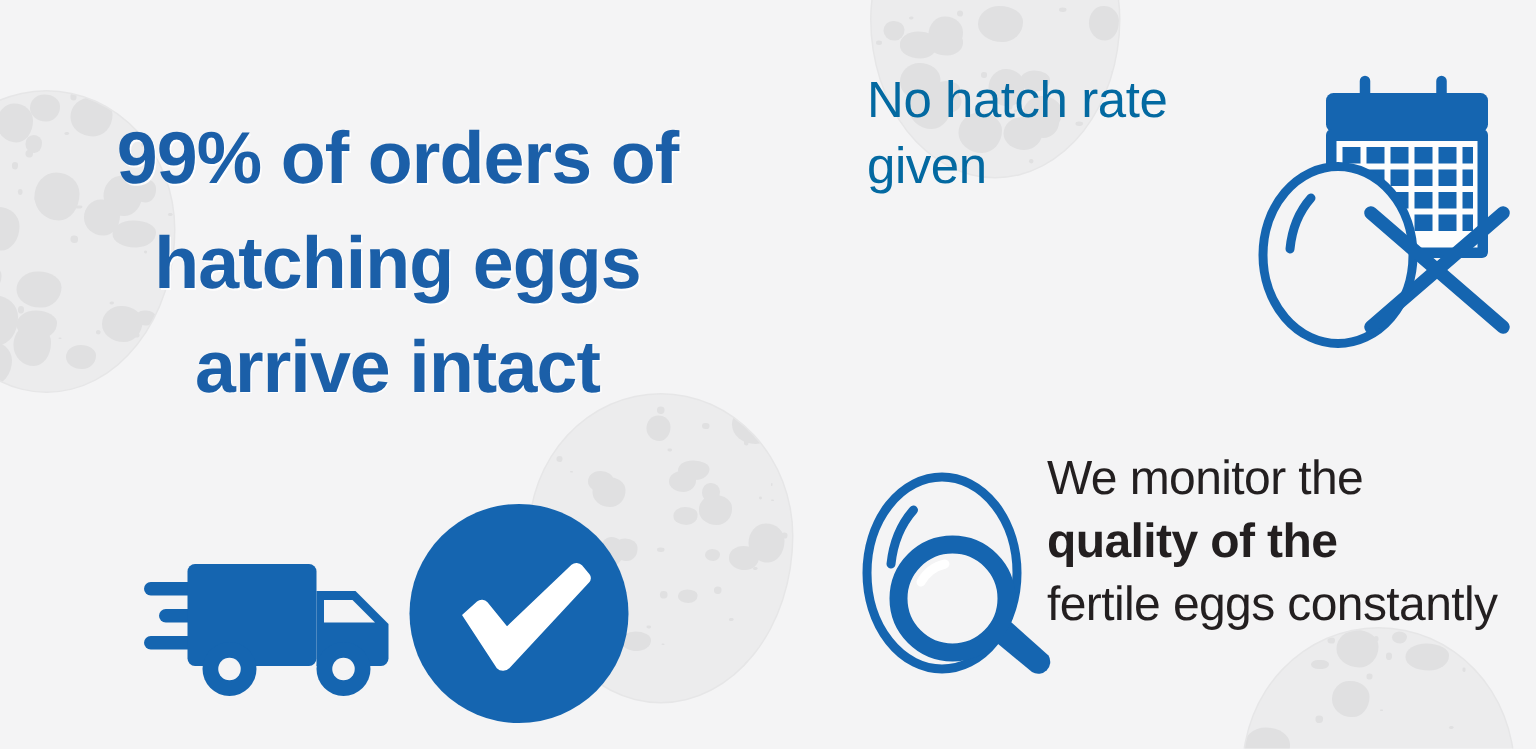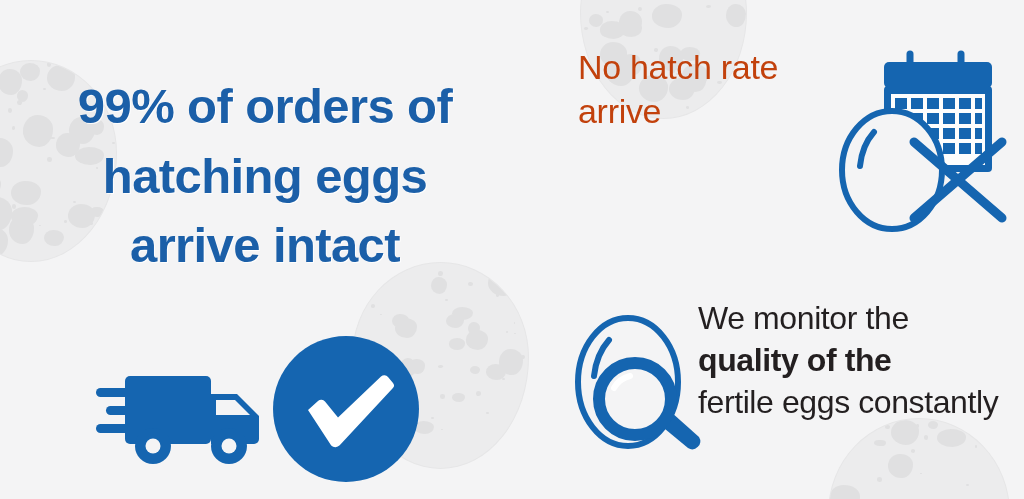--- a/index.html
+++ b/index.html
@@ -89,21 +89,21 @@
     left: 578px;
     top: 46px;
     width: 446px;
     height: 190px;
   }
   #guarantee-text {
     position: absolute;
     left: 0;
     top: 0;
     width: 270px;
-    color: #c2410c;
+    color: #0369a1;
     font-size: 34px;
     line-height: 1.28;
     letter-spacing: -0.3px;
   }
   #guarantee-text .tl {
     display: block;
     white-space: nowrap;
   }
   #calendar-egg-icon {
     position: absolute;
@@ -324,21 +324,21 @@
     <svg id="check-icon" viewBox="0 0 150 150">
       <circle cx="75" cy="75" r="73" fill="#1565b0"></circle>
       <path d="M37 76 l10 -9 a5 5 0 0 1 7 0.5 l13 16 l43 -41 a5 5 0 0 1 7 0.4 l5 6 a4 4 0 0 1 -0.3 5.4 l-53 57 a6 6 0 0 1 -8.5 0.2 z" fill="#ffffff"></path>
     </svg>
   </div>
 
   <div id="block-guarantee">
 
     <div id="guarantee-text">
       <span class="tl">No hatch rate</span>
-      <span class="tl">arrive</span>
+      <span class="tl">given</span>
     </div>
 
     <svg id="calendar-egg-icon" viewBox="0 0 200 192">
 
       <g fill="none" stroke="#1565b0" stroke-width="7" stroke-linecap="round">
         <line x1="86" y1="12" x2="86" y2="30"></line>
         <line x1="137" y1="12" x2="137" y2="30"></line>
       </g>
 
       <rect x="60" y="20" width="108" height="26" rx="5" fill="#1565b0"></rect>

